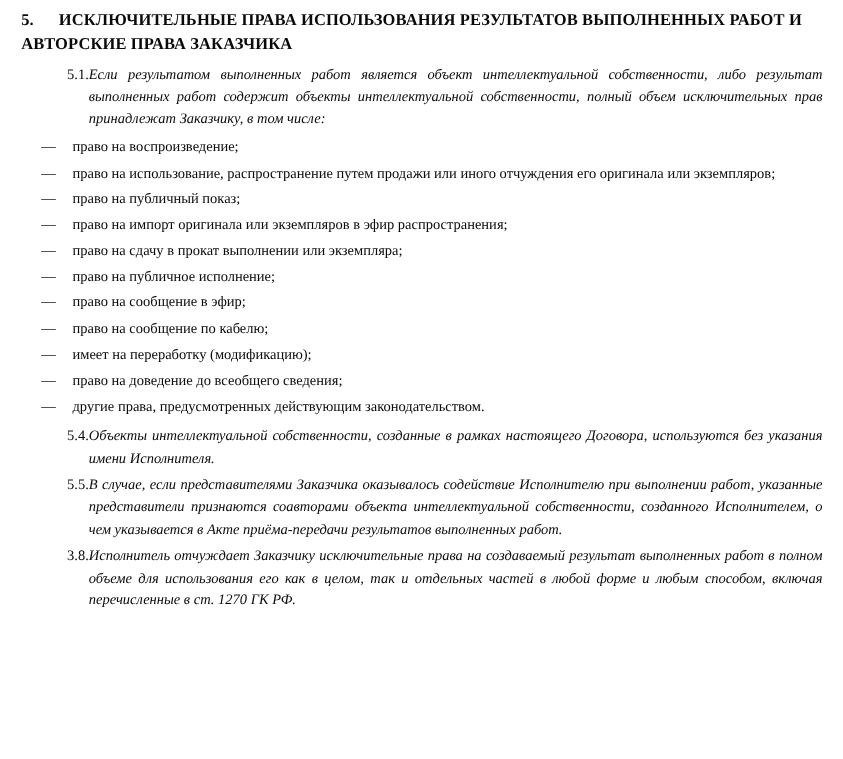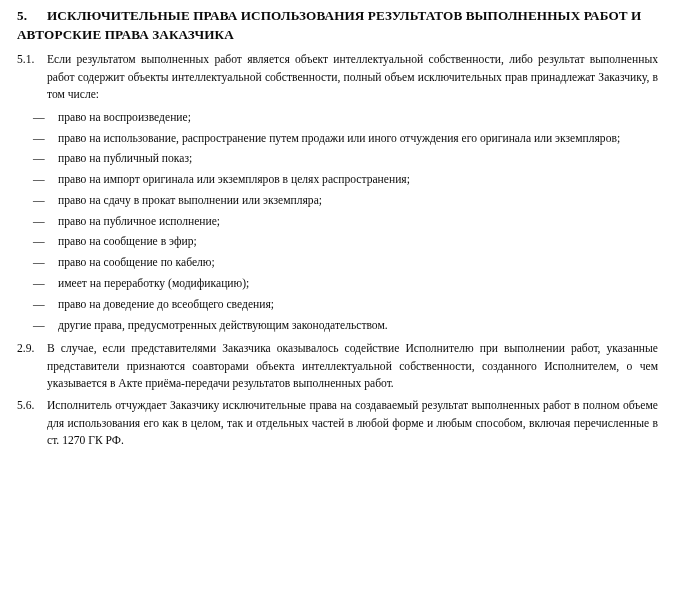--- a/index.html
+++ b/index.html
@@ -45,28 +45,30 @@
     position: relative;
     display: flex;
     align-items: flex-start;
     margin-bottom: 4px;
     font-size: 11.6px;
     line-height: 17.6px;
   }
   .clause-num {
     flex: 0 0 30px;
     width: 30px;
-    text-align: left;
+    text-align: right;
     white-space: nowrap;
+    margin-left: 24px;
   }
   .clause-body {
     flex: 1 1 auto;
     text-align: justify;
     text-justify: inter-word;
     hyphens: none;
+    font-style: italic;
   }
   .clause-body.last-left {
     text-align: justify;
   }
 
   
   .rights-list {
     margin: 5px 0 6px 0;
     padding: 0;
     list-style: none;
@@ -111,21 +113,21 @@
     <li>
       <span class="dash">—</span>
       <span class="bullet-text">право на использование, распространение путем продажи или иного отчуждения его оригинала или экземпляров;</span>
     </li>
     <li>
       <span class="dash">—</span>
       <span class="bullet-text">право на публичный показ;</span>
     </li>
     <li>
       <span class="dash">—</span>
-      <span class="bullet-text">право на импорт оригинала или экземпляров в целях распространения;</span>
+      <span class="bullet-text">право на импорт оригинала или экземпляров в эфир распространения;</span>
     </li>
     <li>
       <span class="dash">—</span>
       <span class="bullet-text">право на сдачу в прокат выполнении или экземпляра;</span>
     </li>
     <li>
       <span class="dash">—</span>
       <span class="bullet-text">право на публичное исполнение;</span>
     </li>
     <li>
@@ -145,25 +147,29 @@
       <span class="bullet-text">право на доведение до всеобщего сведения;</span>
     </li>
     <li>
       <span class="dash">—</span>
       <span class="bullet-text">другие права, предусмотренных действующим законодательством.</span>
     </li>
   </ul>
 
 
 
+  <div class="clause">
+    <span class="clause-num">5.4.</span>
+    <span class="clause-body">Объекты интеллектуальной собственности, созданные в рамках настоящего Договора, используются без указания имени Исполнителя.</span>
+  </div>
 
   <div class="clause">
-    <span class="clause-num">2.9.</span>
+    <span class="clause-num">5.5.</span>
     <span class="clause-body">В случае, если представителями Заказчика оказывалось содействие Исполнителю при выполнении работ, указанные представители признаются соавторами объекта интеллектуальной собственности, созданного Исполнителем, о чем указывается в Акте приёма-передачи результатов выполненных работ.</span>
   </div>
 
   <div class="clause">
-    <span class="clause-num">5.6.</span>
+    <span class="clause-num">3.8.</span>
     <span class="clause-body">Исполнитель отчуждает Заказчику исключительные права на создаваемый результат выполненных работ в полном объеме для использования его как в целом, так и отдельных частей в любой форме и любым способом, включая перечисленные в ст. 1270 ГК РФ.</span>
   </div>
 
 
 </div>
 
 </body></html>

